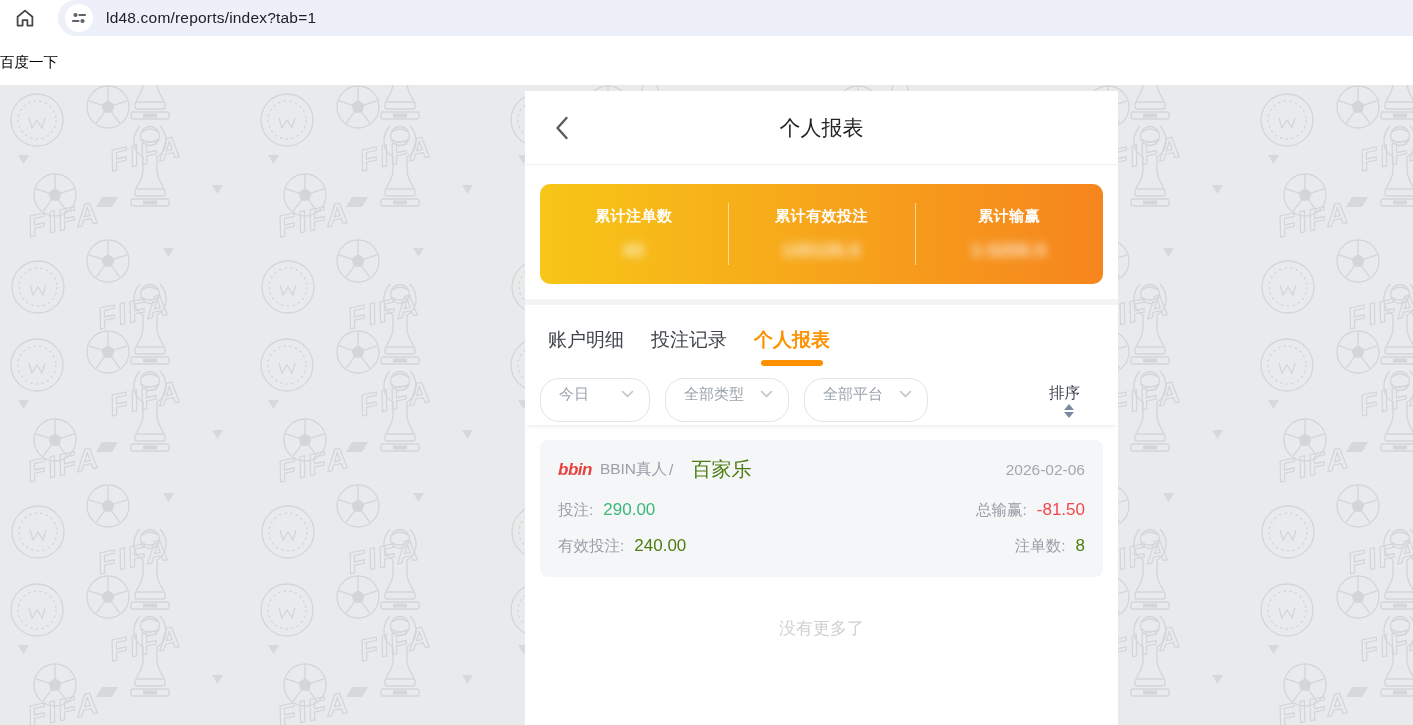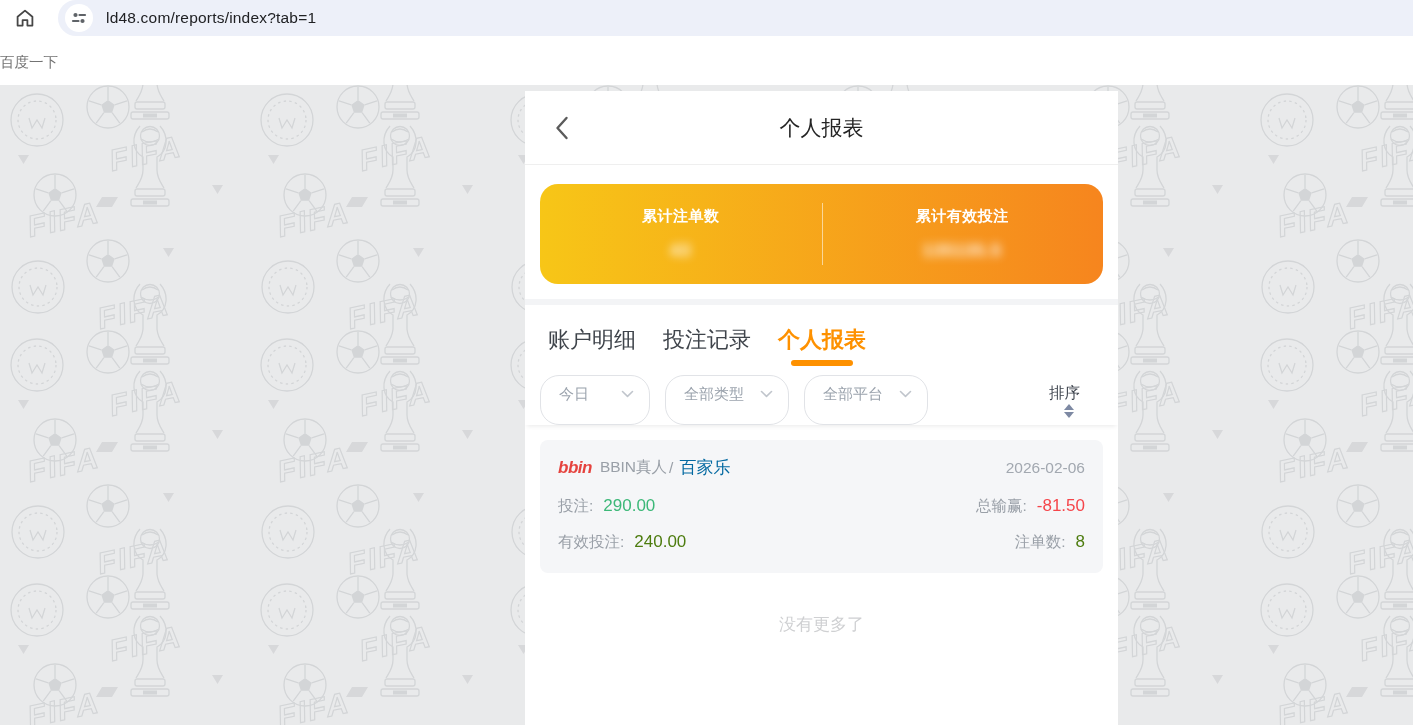--- a/index.html
+++ b/index.html
@@ -10,52 +10,52 @@
   }
   
   .topbar{position:absolute;top:0;left:0;right:0;height:48px;background:#fff;}
   .home-btn{position:absolute;left:13px;top:6px;width:24px;height:24px;cursor:pointer;}
   .addr-bar{position:absolute;left:58px;top:0;right:0;height:36px;background:#edf0f9;
     border-radius:18px 0 0 18px;display:flex;align-items:center;}
   .tune-circle{width:28px;height:28px;border-radius:50%;background:#fff;margin-left:7px;
     display:flex;align-items:center;justify-content:center;flex:0 0 auto;}
   .url-text{margin-left:13px;font-size:15.5px;color:#202124;letter-spacing:.2px;white-space:nowrap;}
   .bookmarks-row{position:absolute;top:36px;left:0;right:0;height:49px;background:#fff;}
-  .bookmark-label{position:absolute;left:0;top:17px;font-size:14.5px;color:#737373;}
+  .bookmark-label{position:absolute;left:0;top:17px;font-size:14.5px;color:#000000;}
 
   
   .content{position:absolute;top:85px;left:0;width:1413px;height:640px;background:#e9eaeb;overflow:hidden;}
   .bg-svg{position:absolute;left:0;top:0;}
 
   
   .panel{position:absolute;left:525px;top:6px;width:593px;height:640px;background:#fff;overflow:hidden;}
   .panel-header{height:73px;position:relative;border-bottom:1px solid #efefef;}
   .back-btn{position:absolute;left:30px;top:25px;width:14px;height:24px;cursor:pointer;}
   .page-title{text-align:center;line-height:73px;font-size:21px;color:#242424;font-weight:500;}
 
-  .stats-card{margin:19px 15px 0;height:100px;border-radius:18px;
+  .stats-card{margin:19px 15px 0;height:100px;border-radius:10px;
     background:linear-gradient(90deg,#f7c617,#f6851e);
     display:flex;align-items:center;color:#fff;}
   .stat-col{flex:1;text-align:center;position:relative;}
   .stat-col + .stat-col::before{content:"";position:absolute;left:0;top:50%;transform:translateY(-50%);
     width:1px;height:62px;background:rgba(255,255,255,.55);}
   .stat-label{font-size:15px;font-weight:600;margin-bottom:15px;letter-spacing:.5px;}
   .stat-value{font-size:17px;font-weight:700;filter:blur(5px);letter-spacing:1px;}
 
   .section-gap{height:6px;background:#f3f4f6;margin-top:15px;}
 
   .tabs-row{padding:0 23px;display:flex;gap:27px;height:70px;align-items:stretch;}
-  .tab{font-size:22px;color:#3f444b;display:flex;align-items:center;position:relative;cursor:pointer;}
+  .tab{font-size:19px;color:#3f444b;display:flex;align-items:center;position:relative;cursor:pointer;}
   .tab.active{color:#fe9100;font-weight:700;}
   .tab.active::after{content:"";position:absolute;left:50%;transform:translateX(-50%);
     bottom:9px;width:62px;height:6px;border-radius:3px;background:#fe9100;}
 
   .filters-row{height:50px;padding:0 15px;display:flex;align-items:center;position:relative;
     background:#fff;box-shadow:0 3px 5px -2px rgba(0,0,0,.09);z-index:2;}
-  .pill{height:50px;border:1px solid #e1e3e7;border-radius:19px;background:#fff;
+  .pill{height:44px;border:1px solid #e1e3e7;border-radius:19px;background:#fff;
     display:flex;align-items:center;justify-content:space-between;
     padding:0 15px 12px 18px;color:#9ba3ad;font-size:15px;margin-right:15px;cursor:pointer;box-sizing:border-box;}
   .pill-1{width:110px;} .pill-2,.pill-3{width:124px;}
   .sort-group{margin-left:auto;display:flex;align-items:center;padding-right:23px;cursor:pointer;flex-direction:column;}
   .sort-label{font-size:15.5px;color:#3d434d;}
   .sort-icon{margin-left:8px;display:flex;flex-direction:column;gap:2px;}
   .tri-up{width:0;height:0;border-left:5px solid transparent;border-right:5px solid transparent;
     border-bottom:6px solid #7d89a3;}
   .tri-down{width:0;height:0;border-left:5px solid transparent;border-right:5px solid transparent;
     border-top:6px solid #7d89a3;}
@@ -64,21 +64,21 @@
   .record-card{background:#f5f6f8;border-radius:8px;padding:16px 18px 20px;}
   .rc-row{display:flex;justify-content:space-between;align-items:center;}
   .rc-row-1{margin-bottom:17px;align-items:center;gap:28px;}
   .rc-row-2{margin-bottom:15px;}
   .rc-left{display:flex;align-items:baseline;}
   .rc-row-1 .rc-left{align-items:center;}
   .provider-logo{color:#e5433e;font-style:italic;font-weight:700;font-size:17px;
     letter-spacing:-.5px;margin-right:8px;}
   .provider-name{color:#9aa0a8;font-size:15.5px;margin-right:2px;}
   .sep{color:#9aa0a8;font-size:15.5px;margin-right:6px;}
-  .game-name{color:#0369a1;font-size:17px;}
+  .game-name{color:#4d7c0f;font-size:20px;margin-left:12px;}
   .date-text{color:#a2a8b0;font-size:15.5px;}
   .lbl{color:#9aa0a8;font-size:15.5px;margin-right:10px;}
   .val{font-size:17px;font-weight:500;}
   .val-green{color:#3cb878;}
   .val-red{color:#f5454a;}
   .val-dark{color:#4d7c0f;}
 
   .no-more{text-align:center;color:#cfd0d2;font-size:17px;margin-top:40px;}
 </style>
 </head>
@@ -179,20 +179,24 @@
 
     <div class="stats-card">
       <div class="stat-col">
         <div class="stat-label">累计注单数</div>
         <div class="stat-value">43</div>
       </div>
       <div class="stat-col">
         <div class="stat-label">累计有效投注</div>
         <div class="stat-value">135135.5</div>
       </div>
+      <div class="stat-col">
+        <div class="stat-label">累计输赢</div>
+        <div class="stat-value">1-5255.5</div>
+      </div>
     </div>
 
     <div class="section-gap"></div>
 
     <div class="tabs-row">
       <div class="tab">账户明细</div>
       <div class="tab">投注记录</div>
       <div class="tab active">个人报表</div>
     </div>
 

